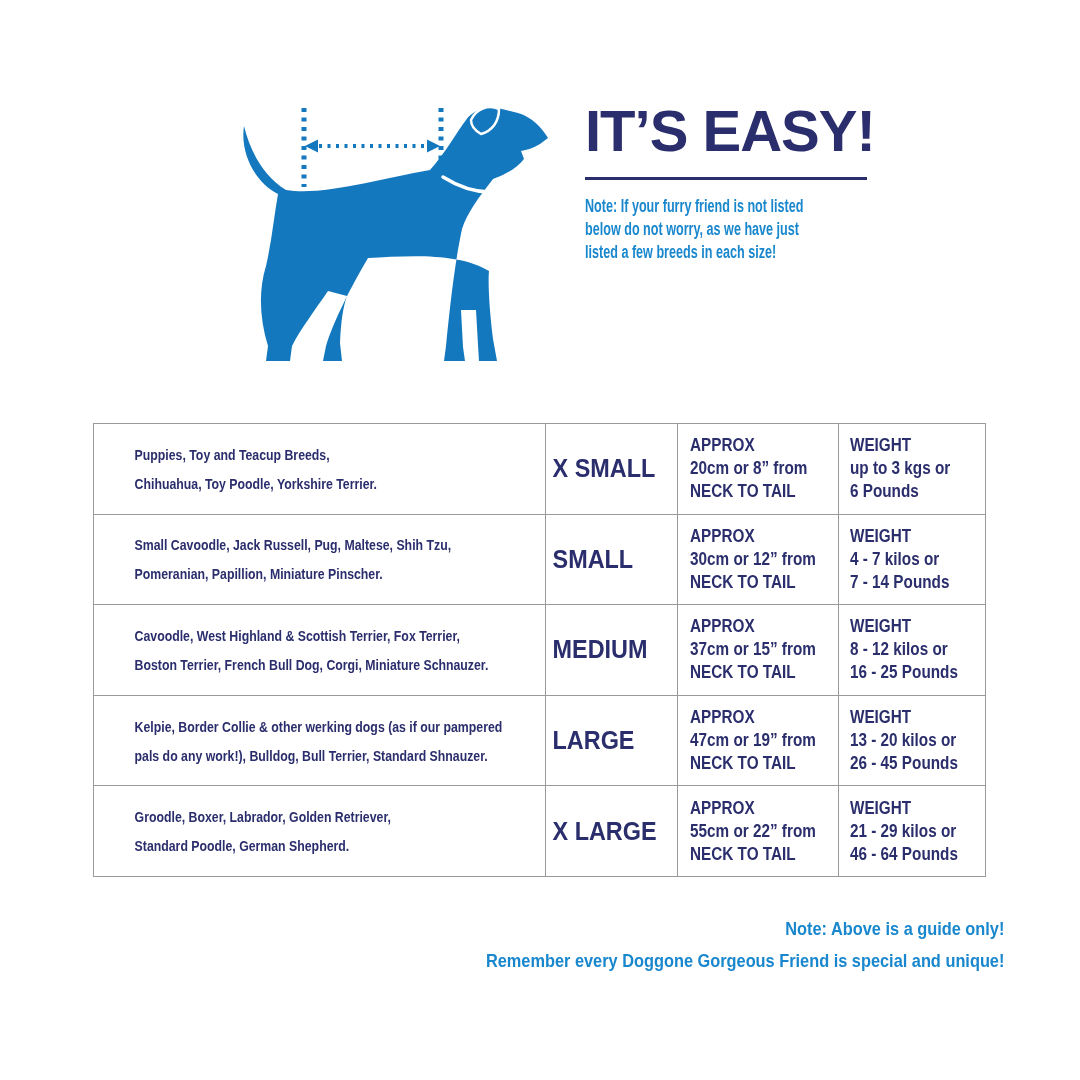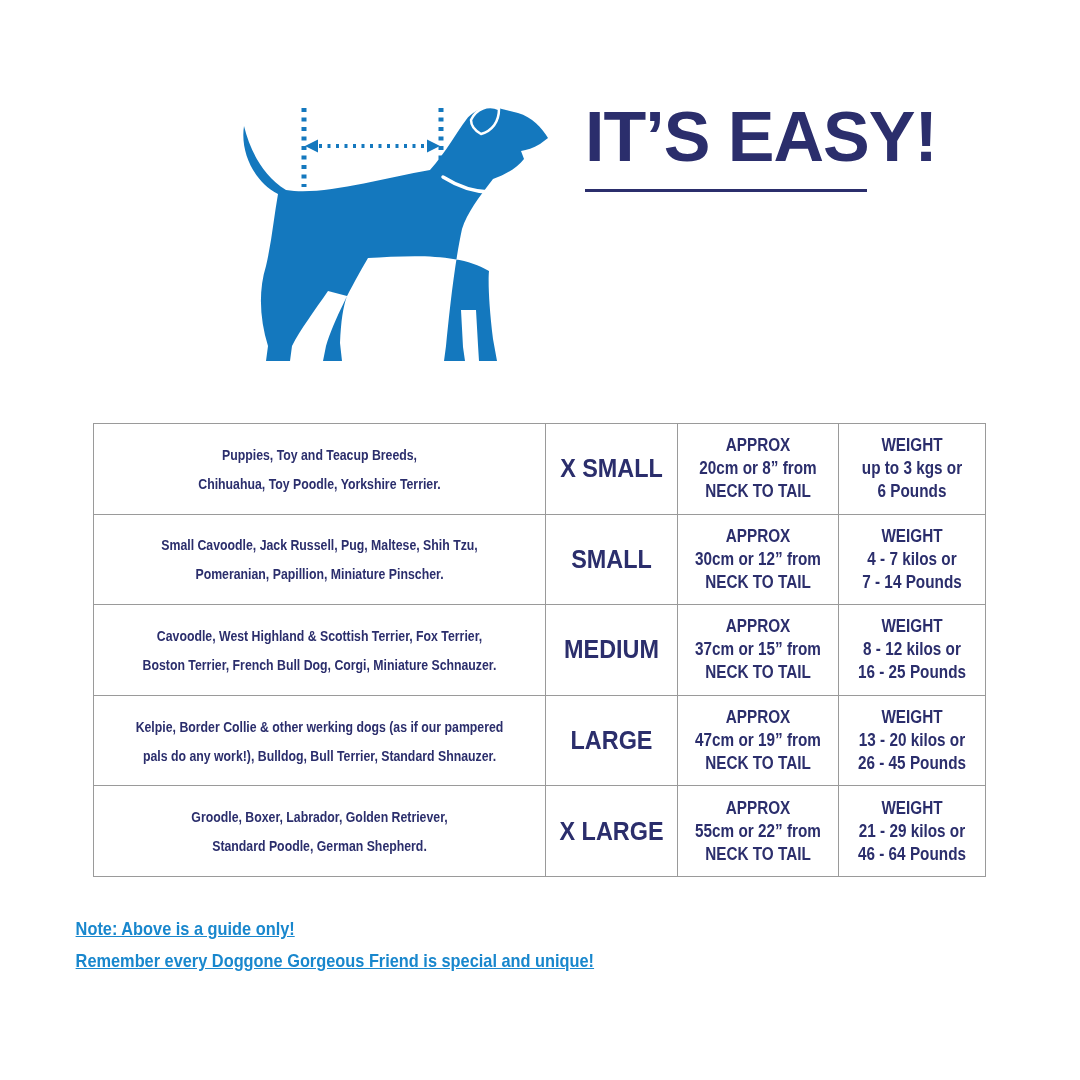--- a/index.html
+++ b/index.html
@@ -10,58 +10,58 @@
     width:1080px;height:1080px;position:relative;overflow:hidden;
     background:var(--page_bg);
     font-family:"Liberation Sans",sans-serif;
     color:var(--navy);
   }
   
   .dog-figure{position:absolute;left:200px;top:80px;width:380px;height:320px;}
   
   .header-block{position:absolute;left:585px;top:102px;width:330px;}
   .title{
-    font-size:70px;font-weight:bold;line-height:1;color:var(--navy);
+    font-size:58px;font-weight:bold;line-height:1;color:var(--navy);
     letter-spacing:-1px;white-space:nowrap;
   }
   .divider{width:282px;height:3px;background:var(--navy);margin-top:17px;}
   .subtitle{margin-top:19px;}
   .subtitle .line{
     font-size:28px;font-weight:bold;line-height:34px;color:var(--navy);
     white-space:nowrap;transform:scaleX(0.76);transform-origin:left center;letter-spacing:0;
   }
   .head-note{margin-top:15px;}
   .head-note .line{
     font-size:18px;font-weight:bold;line-height:23px;color:var(--blue);
     white-space:nowrap;transform:scaleX(0.70);transform-origin:left center;
   }
   
   .size-table{
     position:absolute;left:93px;top:423px;width:892px;height:454px;
     border-collapse:collapse;table-layout:fixed;
   }
   .size-table td{
     border:1px solid var(--table_border);
-    text-align:center;vertical-align:middle;padding:0;
+    text-align:left;vertical-align:middle;padding:0;
   }
   .size-table tr{height:90px;}
   .breeds-cell .line{
     font-size:15px;font-weight:bold;line-height:29px;white-space:nowrap;
     transform:scaleX(0.82);transform-origin:center center;
   }
   .size-cell .line{
     font-size:26px;font-weight:bold;white-space:nowrap;
     transform:scaleX(0.90);transform-origin:center center;letter-spacing:0;
   }
   .approx-cell .line,.weight-cell .line{
     font-size:18px;font-weight:bold;line-height:23px;white-space:nowrap;
     transform:scaleX(0.85);transform-origin:center center;
   }
   
-  .footer-note{position:absolute;left:0;right:0;top:913px;text-align:left;color:var(--blue);text-decoration:underline;}
+  .footer-note{position:absolute;left:0;right:0;top:913px;text-align:right;color:var(--blue);}
   .footer-note .line{
     font-size:19px;font-weight:bold;line-height:32px;white-space:nowrap;
     transform:scaleX(0.86);transform-origin:center center;
   }
 </style>
 </head>
 <body>
 
 <div class="dog-figure">
   <svg viewBox="0 0 380 320" width="380" height="320">
@@ -102,20 +102,25 @@
     <line x1="241" y1="28" x2="241" y2="91" style="stroke:var(--dog_blue);stroke-width:5;stroke-dasharray:4 5.5"></line>
     <line x1="119" y1="66" x2="226" y2="66" style="stroke:var(--dog_blue);stroke-width:4;stroke-dasharray:3 5.5"></line>
     <polygon points="105,66 118,59.5 118,72.5" style="fill:var(--dog_blue)"></polygon>
     <polygon points="240,66 227,59.5 227,72.5" style="fill:var(--dog_blue)"></polygon>
   </svg>
 </div>
 
 <div class="header-block">
   <div class="title">IT’S EASY!</div>
   <div class="divider"></div>
+  <div class="head-note">
+    <div class="line">Note: If your furry friend is not listed</div>
+    <div class="line">below do not worry, as we have just</div>
+    <div class="line">listed a few breeds in each size!</div>
+  </div>
 </div>
 
 <table class="size-table">
   <colgroup>
     <col style="width:452px">
       <col style="width:132px">
       <col style="width:161px">
       <col style="width:147px">
   </colgroup>
   <tbody>

